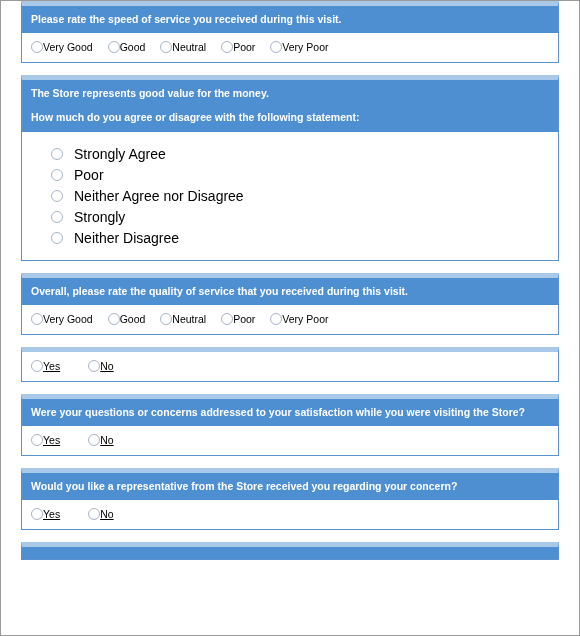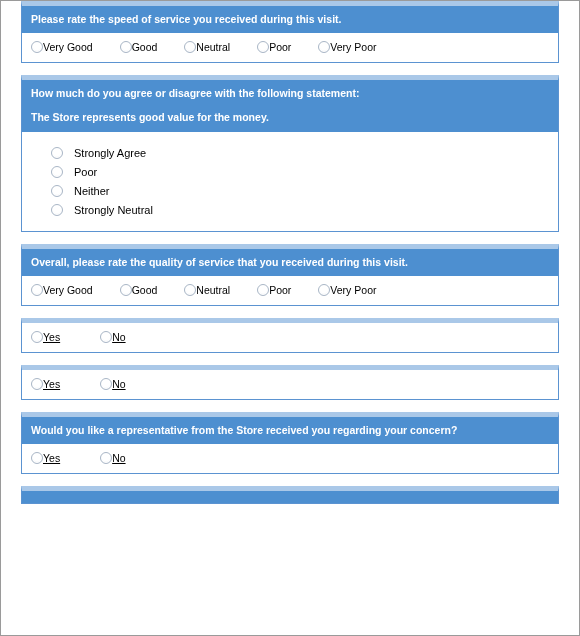--- a/index.html
+++ b/index.html
@@ -57,21 +57,21 @@
   }
   .q-body {
     padding: 8px 9px 9px 9px;
     background: #ffffff;
   }
   
   .opts-row {
     display: flex;
     flex-wrap: wrap;
     align-items: center;
-    gap: 16px;
+    gap: 4px;
   }
   .opts-row .opt {
     display: flex;
     align-items: center;
     margin-right: 11px;
   }
   .opts-row .opt .opt-label {
     font-size: 10.5px;
     color: #000000;
     line-height: 1;
@@ -84,21 +84,21 @@
   
   .opts-col {
     padding: 4px 0 2px 0;
   }
   .opts-col .opt {
     display: flex;
     align-items: center;
     padding: 3.5px 0 3.5px 20px;
   }
   .opts-col .opt .opt-label {
-    font-size: 11px;
+    font-size: 14px;
     color: #000000;
     margin-left: 11px;
     line-height: 1;
   }
   
   .radio {
     display: inline-block;
     flex: 0 0 auto;
     width: 12px;
     height: 12px;
@@ -142,40 +142,44 @@
           <label class="opt">
             <span class="radio"></span>
             <span class="opt-label">Very Poor</span>
           </label>
         </div>
       </div>
     </div>
 
     <div class="q-block">
       <div class="q-header">
+        <p>The Store represents good value for the money.</p>
         <p>How much do you agree or disagree with the following statement:</p>
-        <p>The Store represents good value for the money.</p>
       </div>
       <div class="q-body">
         <div class="opts-col">
           <label class="opt">
             <span class="radio"></span>
             <span class="opt-label">Strongly Agree</span>
           </label>
           <label class="opt">
             <span class="radio"></span>
             <span class="opt-label">Poor</span>
           </label>
           <label class="opt">
             <span class="radio"></span>
-            <span class="opt-label">Neither</span>
-          </label>
-          <label class="opt">
-            <span class="radio"></span>
-            <span class="opt-label">Strongly Neutral</span>
+            <span class="opt-label">Neither Agree nor Disagree</span>
+          </label>
+          <label class="opt">
+            <span class="radio"></span>
+            <span class="opt-label">Strongly</span>
+          </label>
+          <label class="opt">
+            <span class="radio"></span>
+            <span class="opt-label">Neither Disagree</span>
           </label>
         </div>
       </div>
     </div>
 
     <div class="q-block">
       <div class="q-header">
         <p>Overall, please rate the quality of service that you received during this visit.</p>
       </div>
       <div class="q-body">
@@ -213,20 +217,23 @@
           </label>
           <label class="opt">
             <span class="radio"></span>
             <span class="opt-label">No</span>
           </label>
         </div>
       </div>
     </div>
 
     <div class="q-block">
+      <div class="q-header">
+        <p>Were your questions or concerns addressed to your satisfaction while you were visiting the Store?</p>
+      </div>
       <div class="q-body">
         <div class="opts-row yesno">
           <label class="opt">
             <span class="radio"></span>
             <span class="opt-label">Yes</span>
           </label>
           <label class="opt">
             <span class="radio"></span>
             <span class="opt-label">No</span>
           </label>

